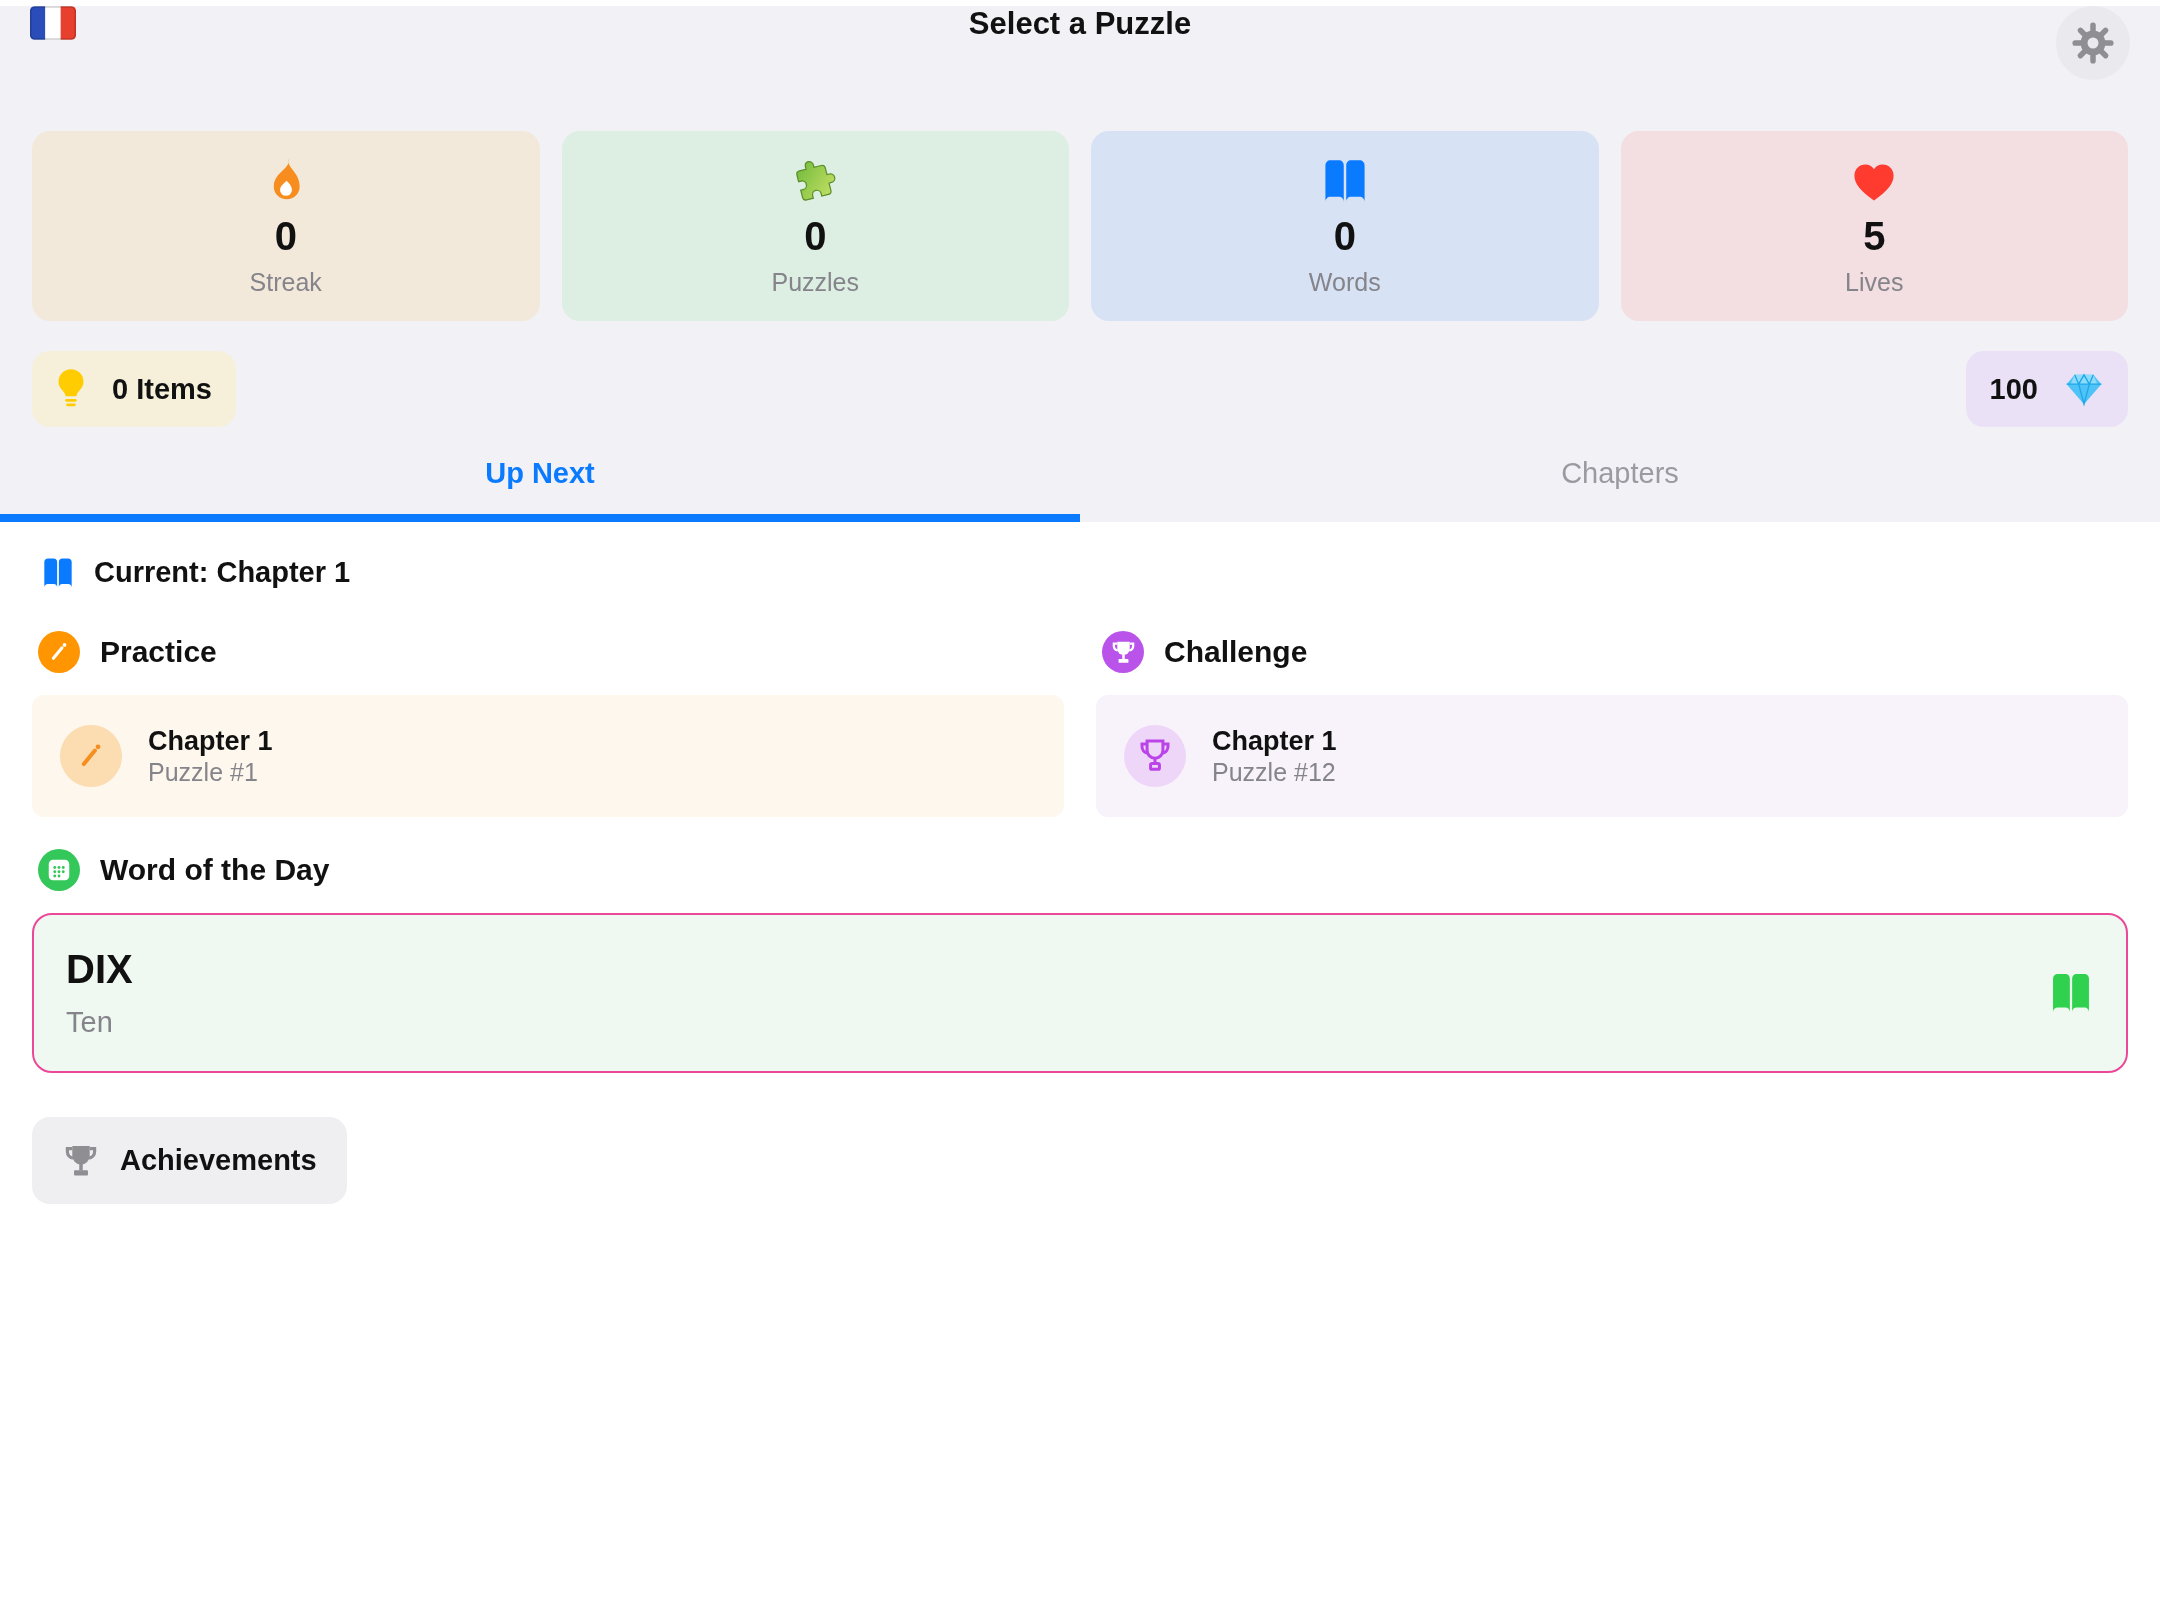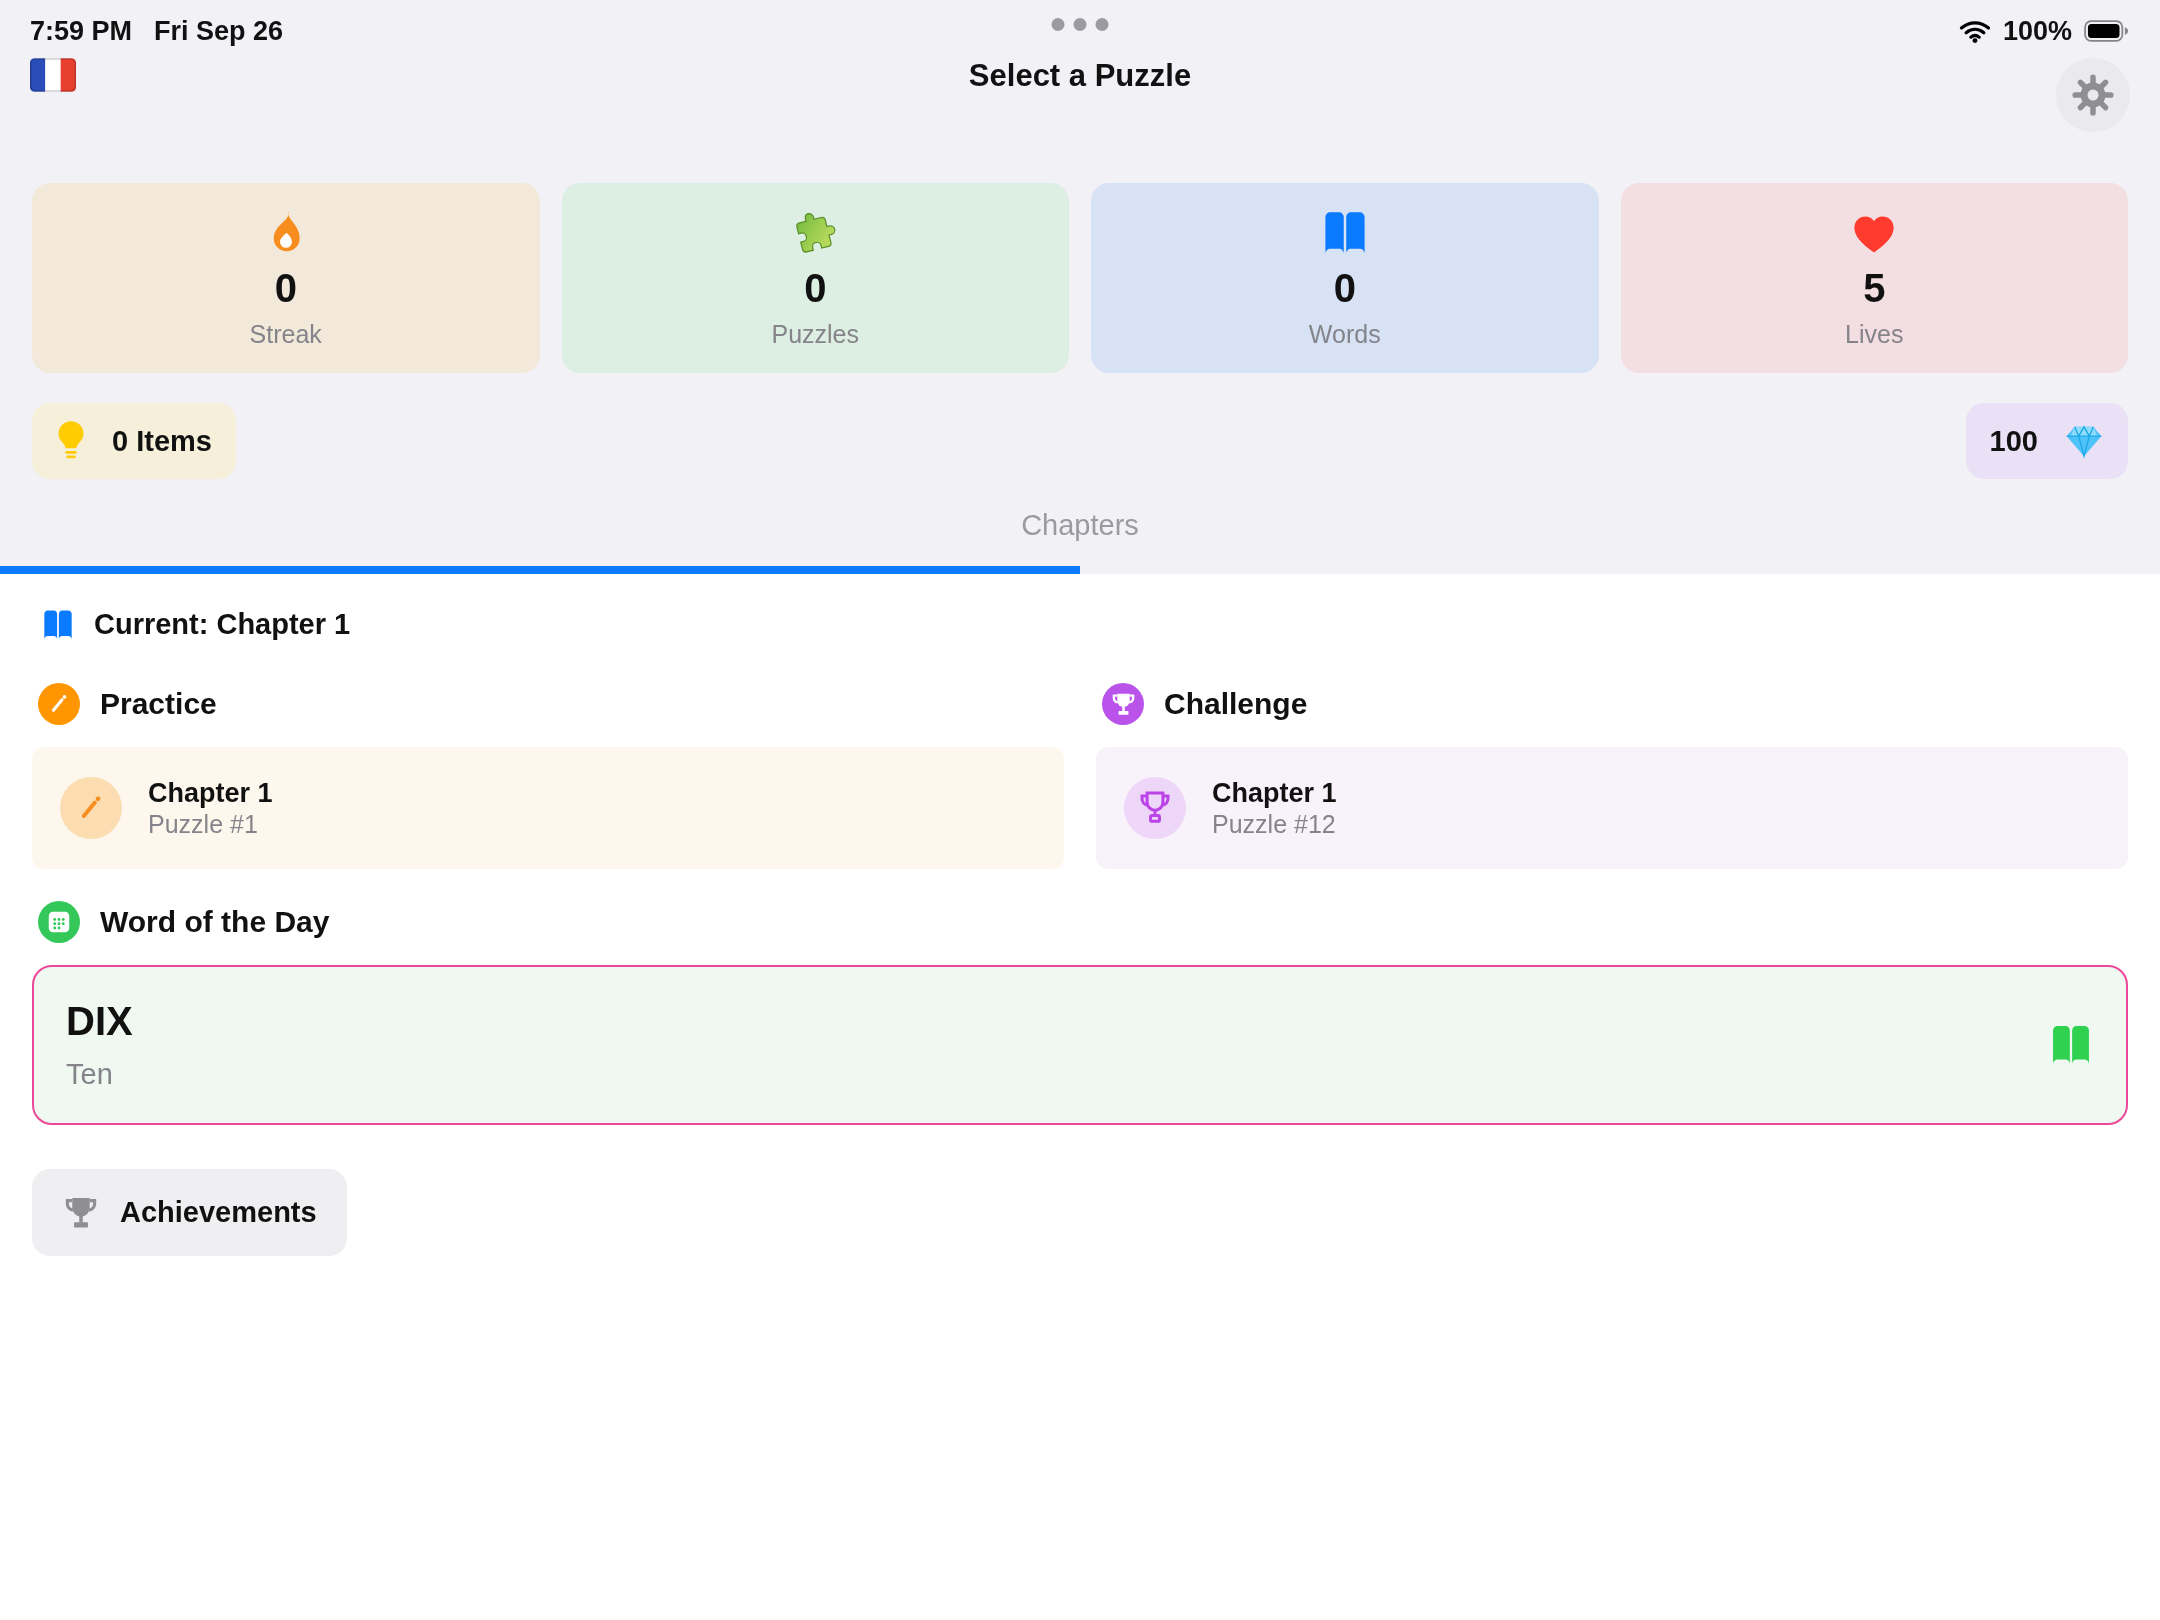--- a/index.html
+++ b/index.html
@@ -180,40 +180,20 @@
           <circle cx="15.4" cy="13.4" r="1.15"></circle>
         <circle cx="8.6" cy="16.8" r="1.15"></circle>
           <circle cx="12" cy="16.8" r="1.15"></circle>
       </g>
     </symbol>
   </defs>
 </svg>
 
 <div class="top-section">
 
-  <div class="status-bar">
-    <div class="sb-left">
-      <span>7:59 PM</span>
-      <span>Fri Sep 26</span>
-    </div>
-    <div class="sb-dots">
-      <span class="sb-dot"></span>
-        <span class="sb-dot"></span>
-        <span class="sb-dot"></span>
-    </div>
-    <div class="sb-right">
-      <svg width="32" height="25" style="color:#000">
-          <use href="#sym-wifi"></use>
-        </svg>
-      <span>100%</span>
-      <svg width="46" height="22">
-          <use href="#sym-battery"></use>
-        </svg>
-    </div>
-  </div>
 
   <div class="app-header">
     <svg class="flag-wrap">
         <use href="#sym-flag-fr"></use>
       </svg>
     <div class="page-title">Select a Puzzle</div>
     <div class="gear-btn">
       <svg width="44" height="44" style="color:#8e8e93">
           <use href="#sym-gear"></use>
         </svg>
@@ -268,20 +248,21 @@
     </div>
     <div class="pill gems-pill">
       <span>100</span>
       <svg width="40" height="35">
           <use href="#sym-gem"></use>
         </svg>
     </div>
   </div>
 
   <div class="tabs-row">
+    <div class="tab active">Up Next</div>
     <div class="tab inactive">Chapters</div>
     <div class="tab-underline"></div>
   </div>
 </div>
 
 <div class="content">
 
   <div class="current-row">
     <svg width="36" height="32" style="color:#0a7aff">
         <use href="#sym-book"></use>

